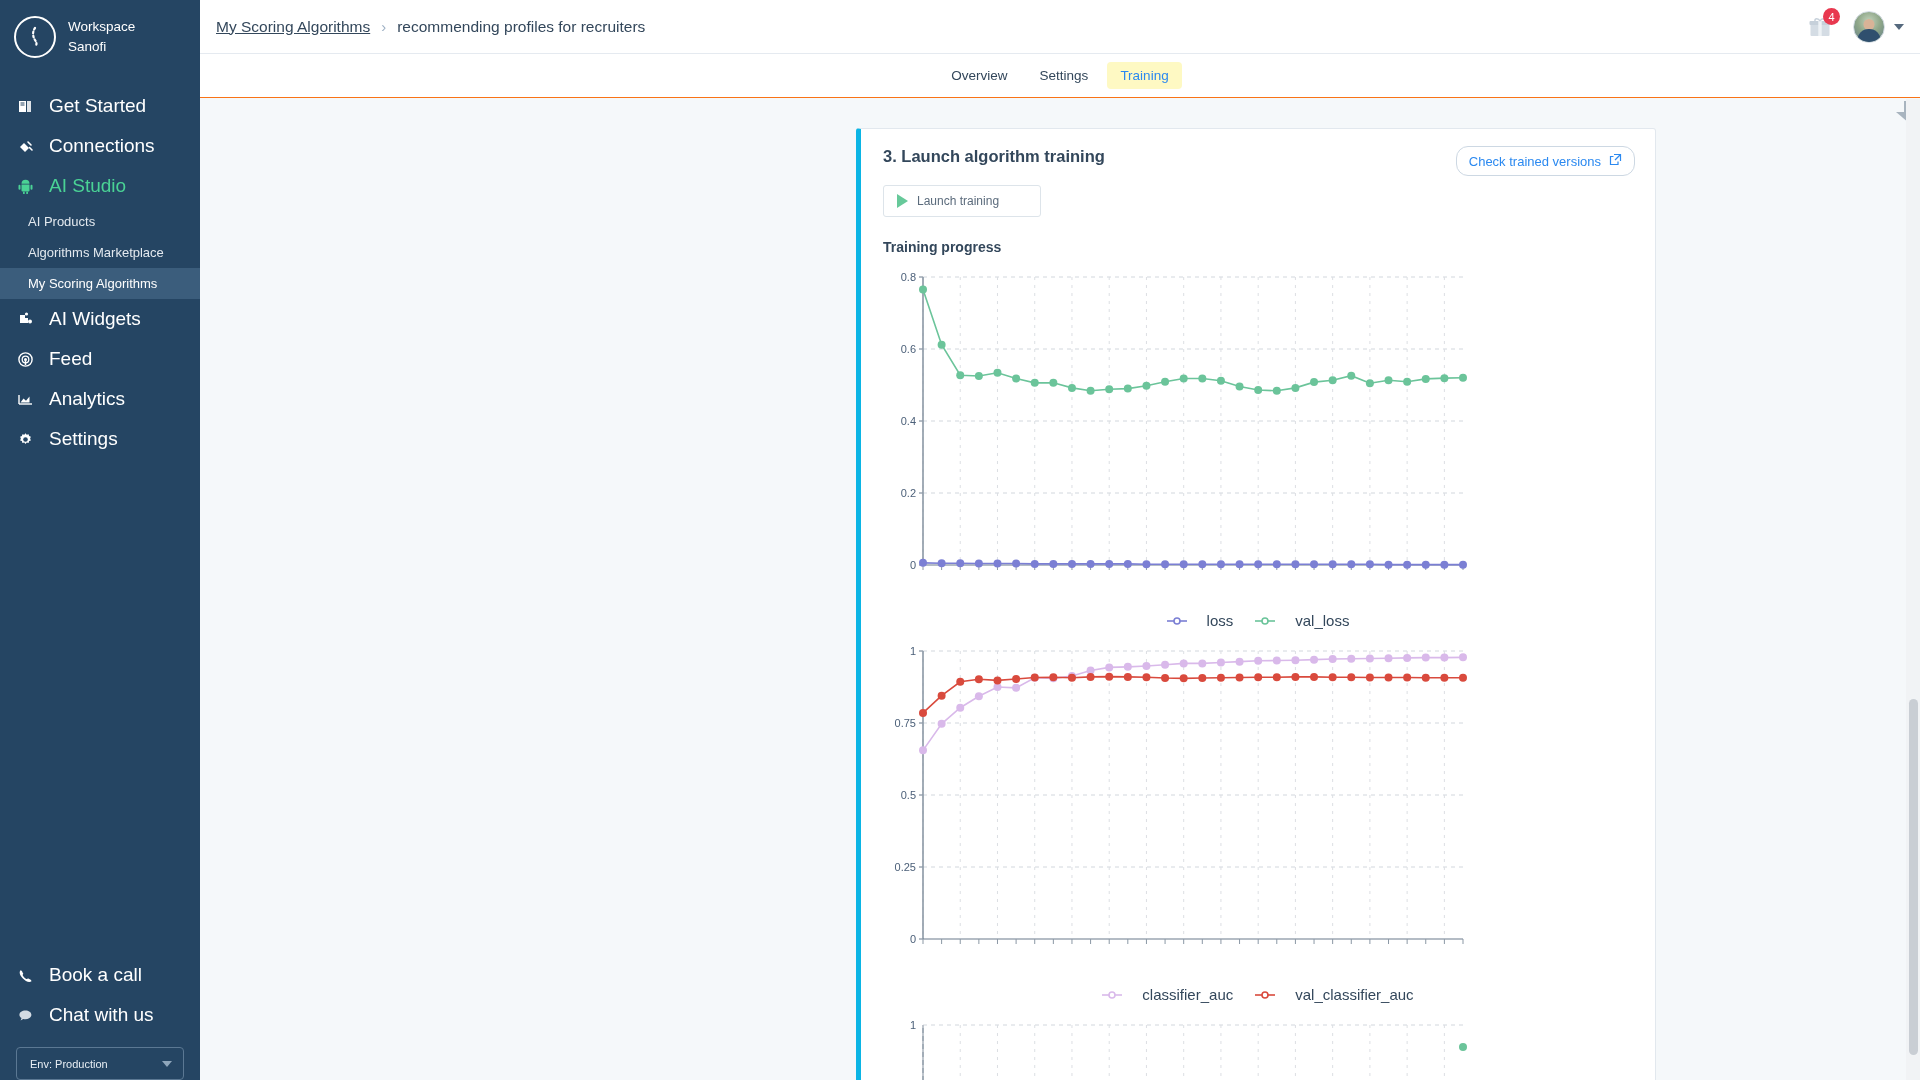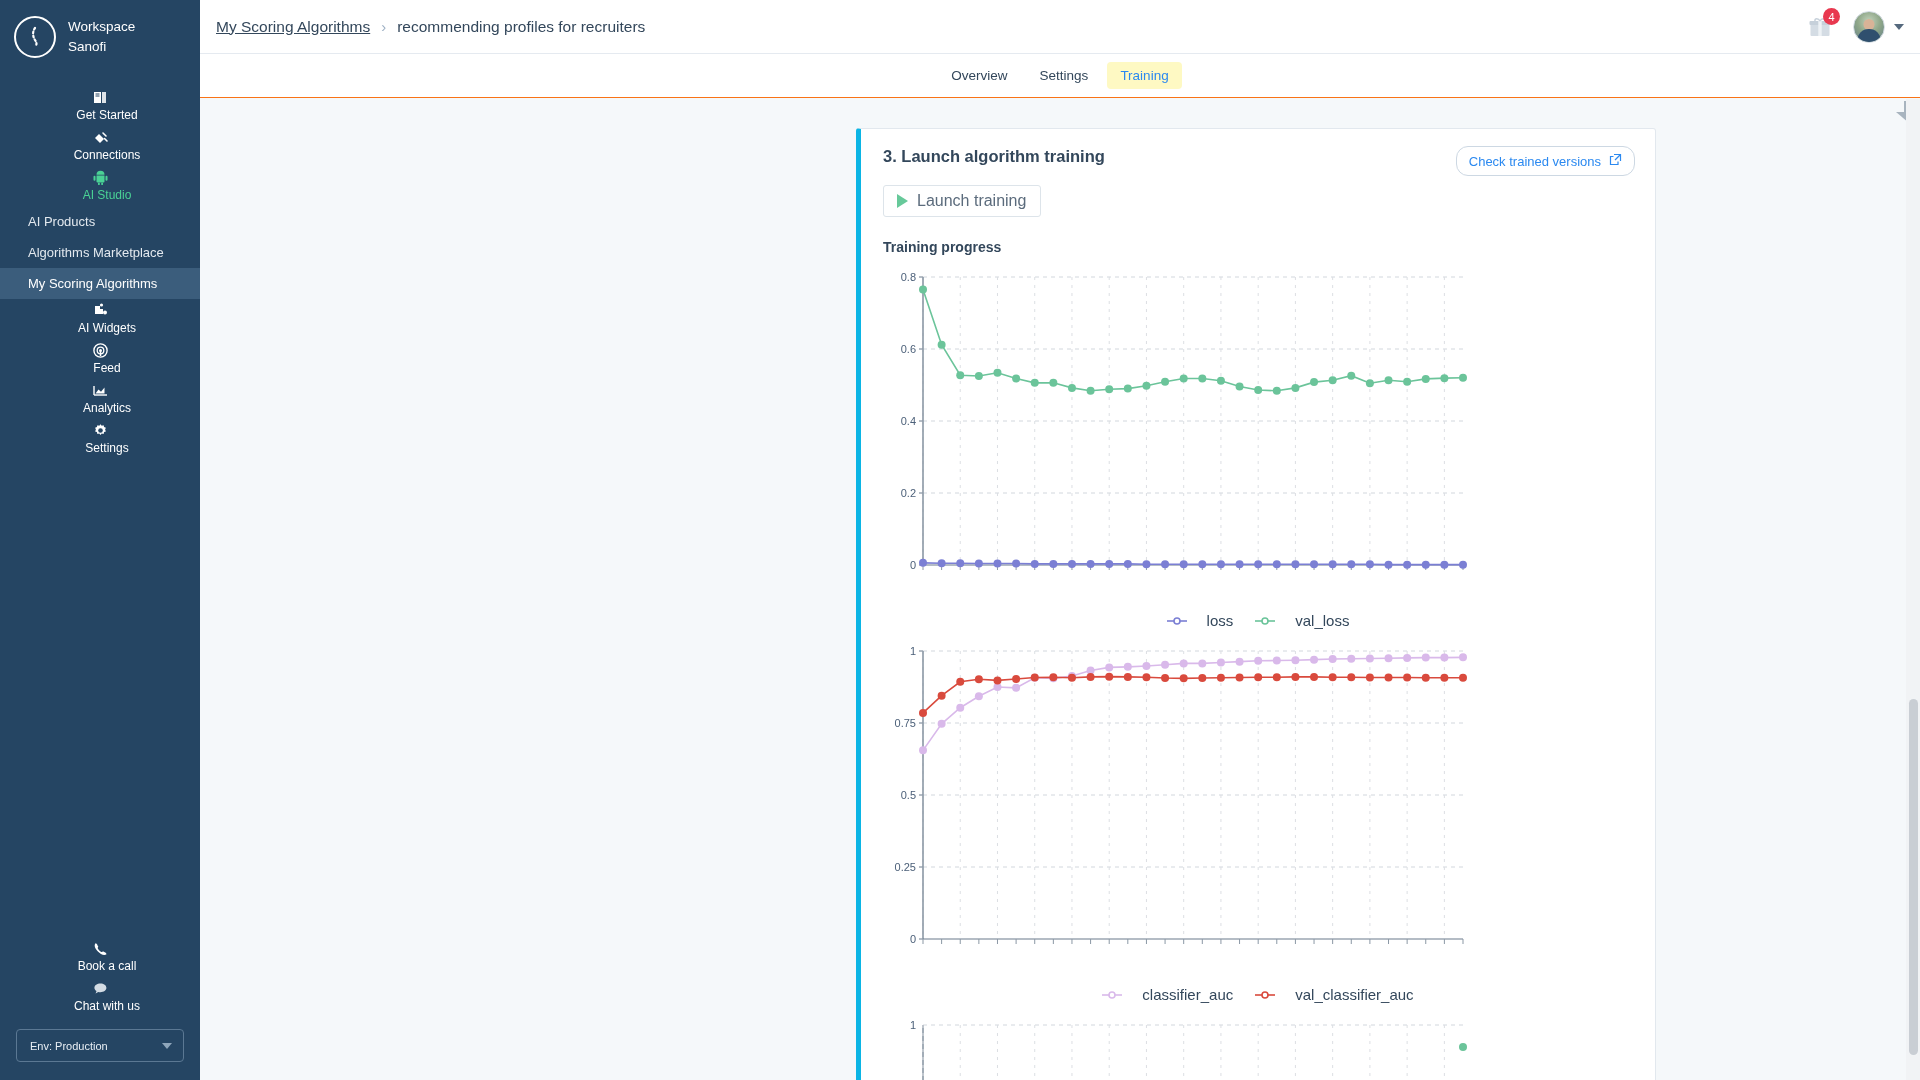--- a/index.html
+++ b/index.html
@@ -21,34 +21,34 @@
     width: 42px; height: 42px; border-radius: 50%;
     border: 2px solid #ffffff; flex: 0 0 42px;
     display: flex; align-items: center; justify-content: center;
   }
   .ws-names { margin-left: 12px; line-height: 1.45; }
   .ws-names div { font-size: 13.5px; color: #ffffff; }
 
   .nav { margin-top: 14px; }
   .nav-item {
     display: flex; align-items: center; height: 40px;
-    padding-left: 14px; font-size: 12px; color: #ffffff; cursor: pointer; flex-direction: column;
+    padding-left: 14px; font-size: 19px; color: #ffffff; cursor: pointer;
   }
   .nav-item .ico {
     width: 22px; flex: 0 0 22px; display: flex; align-items: center;
     justify-content: center; margin-right: 13px;
   }
   .nav-item.active-green { color: #4ad295; }
   .sub-item {
     display: flex; align-items: center; height: 31px;
     padding-left: 28px; font-size: 13px; color: #e3e9ef; cursor: pointer;
   }
   .sub-item.selected { background: #3b5d7c; color: #ffffff; }
 
-  .bottom-block { position: absolute; left: 0; bottom: 0; width: 200px; padding-bottom: 18px; }
+  .bottom-block { position: absolute; left: 0; bottom: 0; width: 200px; }
   .bottom-block .nav-item { height: 40px; }
   .env-select {
     margin: 12px 0 0 16px; width: 168px; height: 33px;
     border: 1px solid #5b7893; border-radius: 4px;
     display: flex; align-items: center; justify-content: space-between;
     padding: 0 11px 0 13px; font-size: 11px; color: #e8eef4; cursor: pointer;
   }
   .caret-dn {
     width: 0; height: 0; border-left: 5px solid transparent;
     border-right: 5px solid transparent; border-top: 6px solid #8fa6bb;
@@ -123,21 +123,21 @@
   .check-btn {
     position: absolute; right: 20px; top: 17px; height: 30px;
     border: 1px solid #cdd8e3; border-radius: 12px; background: #fff;
     display: flex; align-items: center; gap: 8px; padding: 0 12px;
     font-size: 13px; color: #2b89f0; cursor: pointer;
   }
   .launch-btn {
     margin-top: 19px; height: 32px; width: 158px;
     border: 1px solid #dde4ea; border-radius: 3px; background: #fff;
     display: flex; align-items: center; gap: 9px; padding: 0 13px;
-    font-size: 16px; color: #5b6b7c; cursor: pointer;
+    font-size: 12px; color: #5b6b7c; cursor: pointer;
   }
   .play-tri {
     width: 0; height: 0; border-top: 7px solid transparent;
     border-bottom: 7px solid transparent; border-left: 11px solid #67c99a;
   }
   .progress-label { margin-top: 22px; font-size: 14px; color: #33475b; font-weight: bold; }
 
   .chart-block { margin-top: 10px; position: relative; }
   .chart-svg { display: block; }
   .legend {

